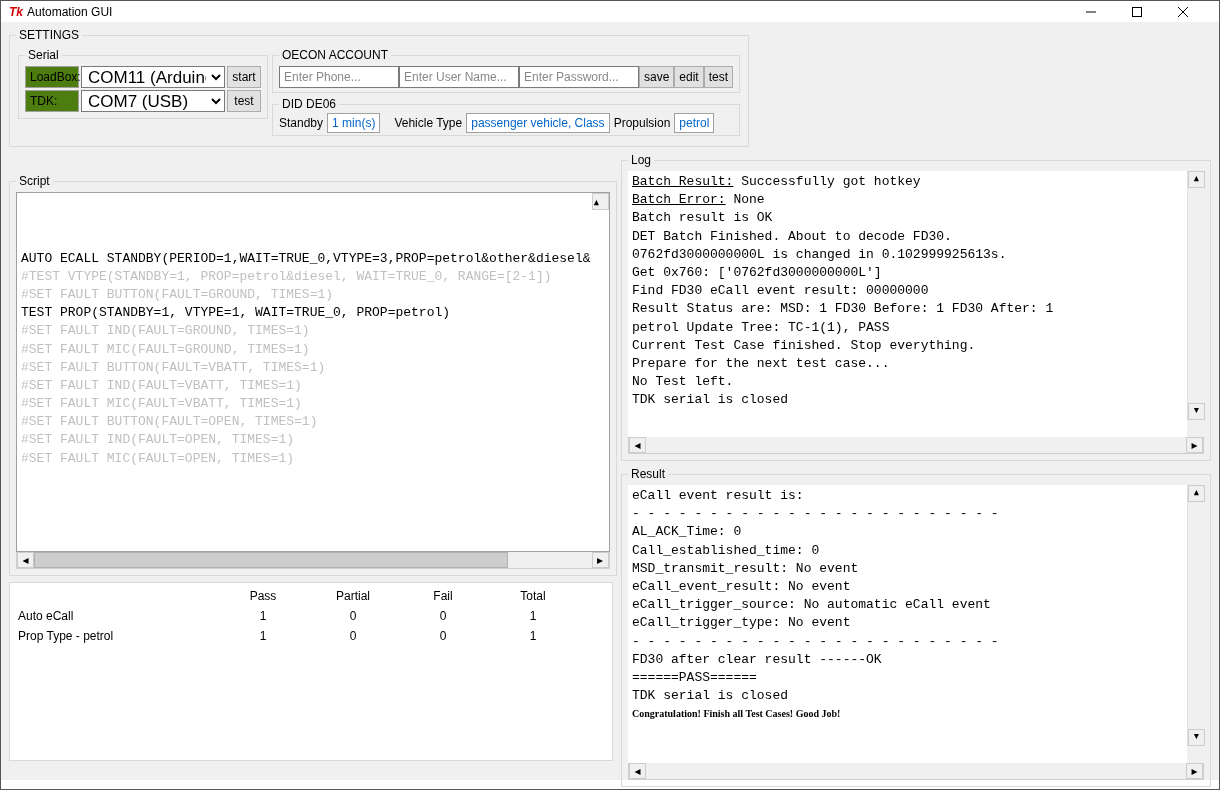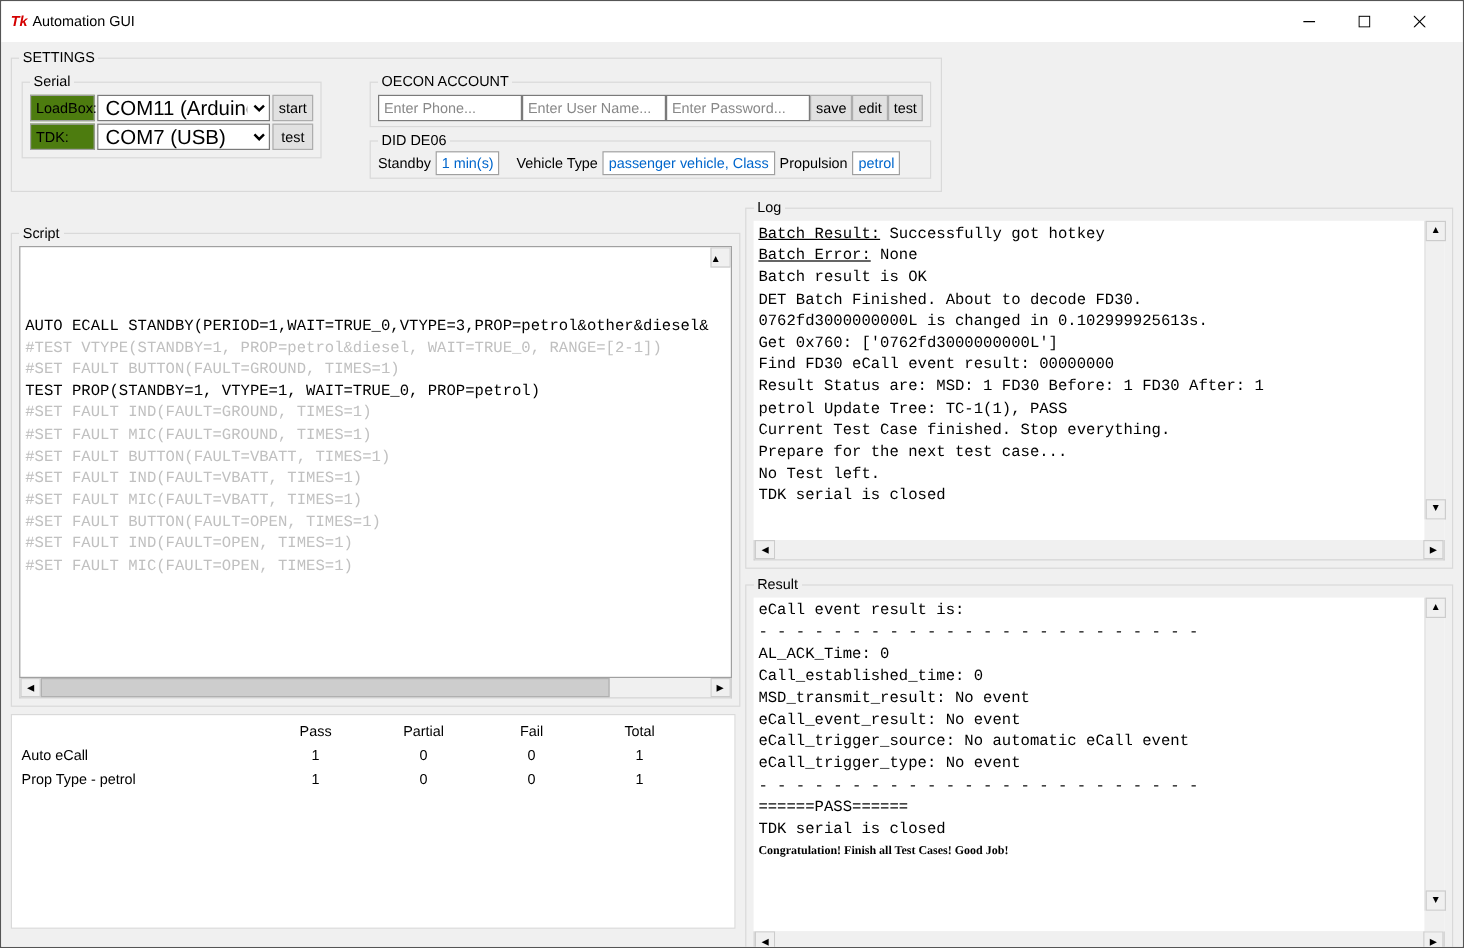--- a/index.html
+++ b/index.html
@@ -6,36 +6,36 @@
   body {
     margin: 0; padding: 0;
     font-family: "Segoe UI", Tahoma, sans-serif;
     font-size: 12px;
     background: #fff;
     color: #000;
     width: 1220px; height: 790px; overflow: hidden;
     border: 1px solid #555;
   }
   .titlebar {
-    height: 34px; display: flex; align-items: center;
+    height: 21px; display: flex; align-items: center;
     padding: 0 13px 0 8px; background: #fff;
   }
   .titlebar .tk { color: #d40000; font-weight: bold; font-style: italic; margin-right:4px; }
   .titlebar .title { flex: 0 0 auto; }
   .titlebar .spacer { flex: 1; }
   .win-btn { width: 46px; height: 30px; display:flex; align-items:center; justify-content:center; }
   .win-btn svg { width:10px; height:10px; }
   .content { padding: 4px 6px; background:#f0f0f0; height:calc(100% - 30px); }
   fieldset {
     border: 1px solid #d9d9d9; border-radius:0;
     margin: 2px 2px 4px 2px; padding: 4px 6px 6px 6px;
     position: relative;
   }
   legend { padding: 0 3px; font-size:12px; color:#000; }
-  .settings-row { display:flex; align-items:flex-start;gap:36px; }
+  .settings-row { display:flex; align-items:flex-start; }
   .serial-box { width: 250px; }
   .serial-grid { display:grid; grid-template-columns: 54px 1fr 34px; gap:2px 2px; align-items:center; }
   .lbl-box { border:1px solid #a0a0a0; background:#4d7c0f; padding:2px 4px; height:22px; display:flex; align-items:center; }
   select.combo {
     height:22px; border:1px solid #7a7a7a; background:#fff; padding:0 2px; font-size:17px; width:100%;
   }
   button.small {
     height:22px; border:1px solid #adadad; background:#e1e1e1; font-size:12px; padding:0 4px; cursor:pointer;
   }
   .oecon-row { display:flex; gap:0; align-items:center; }
@@ -220,20 +220,21 @@
         <div class="result-box right-pad" id="result-box">
           <div>eCall event result is:</div>
             <div>- - - - - - - - - - - - - - - - - - - - - - - -</div>
             <div>AL_ACK_Time:            0</div>
             <div>Call_established_time:   0</div>
             <div>MSD_transmit_result:    No event</div>
             <div>eCall_event_result:     No event</div>
             <div>eCall_trigger_source:   No automatic eCall event</div>
             <div>eCall_trigger_type:     No event</div>
             <div>- - - - - - - - - - - - - - - - - - - - - - - -</div>
+            <div>FD30 after clear result <span class="green">------OK</span></div>
             <div><span class="green">======PASS======</span></div>
             <div>TDK serial is closed</div>
             <div><span class="bold">Congratulation! Finish all Test Cases! Good Job!</span></div>
             <div class="scroll-v">
             <div class="arrow up">▴</div>
             <div class="arrow down">▾</div>
           </div>
           <div class="scroll-corner"></div>
         </div>
         <div class="hscroll">

